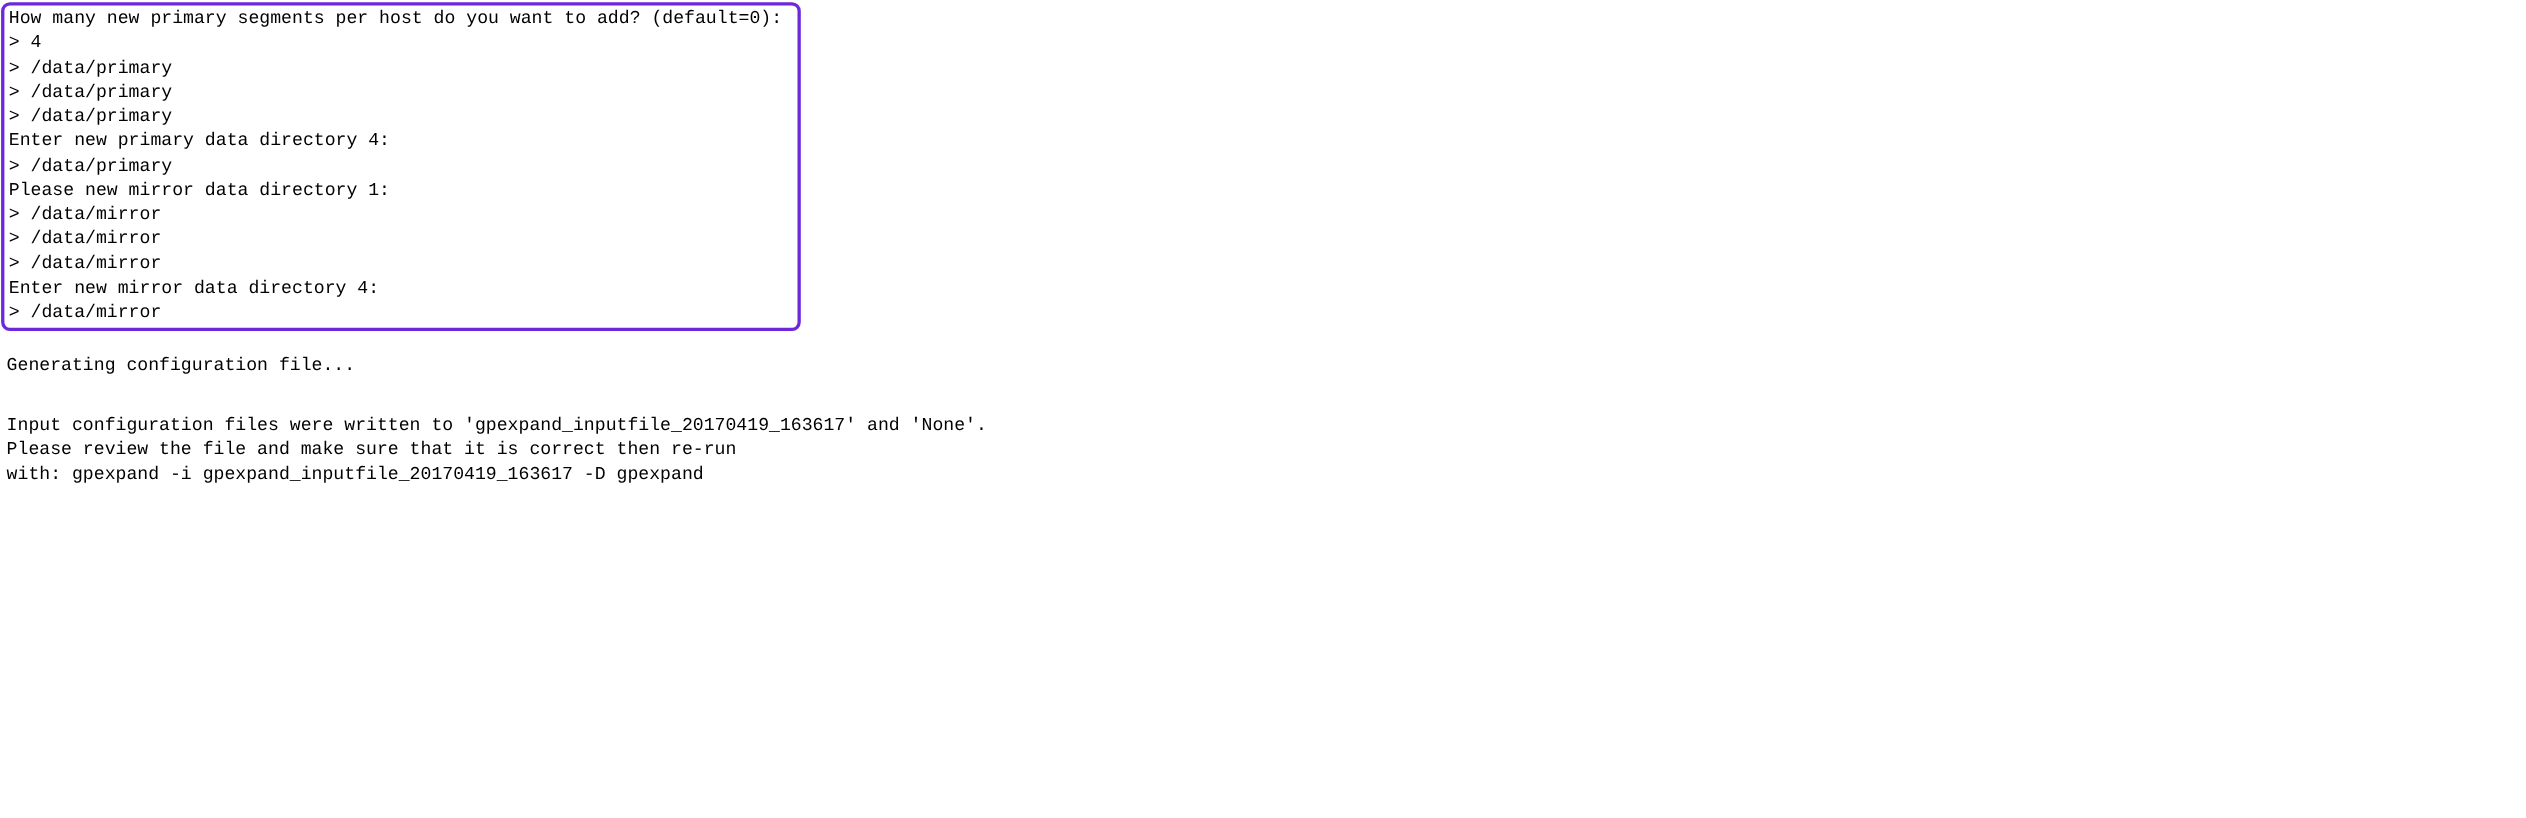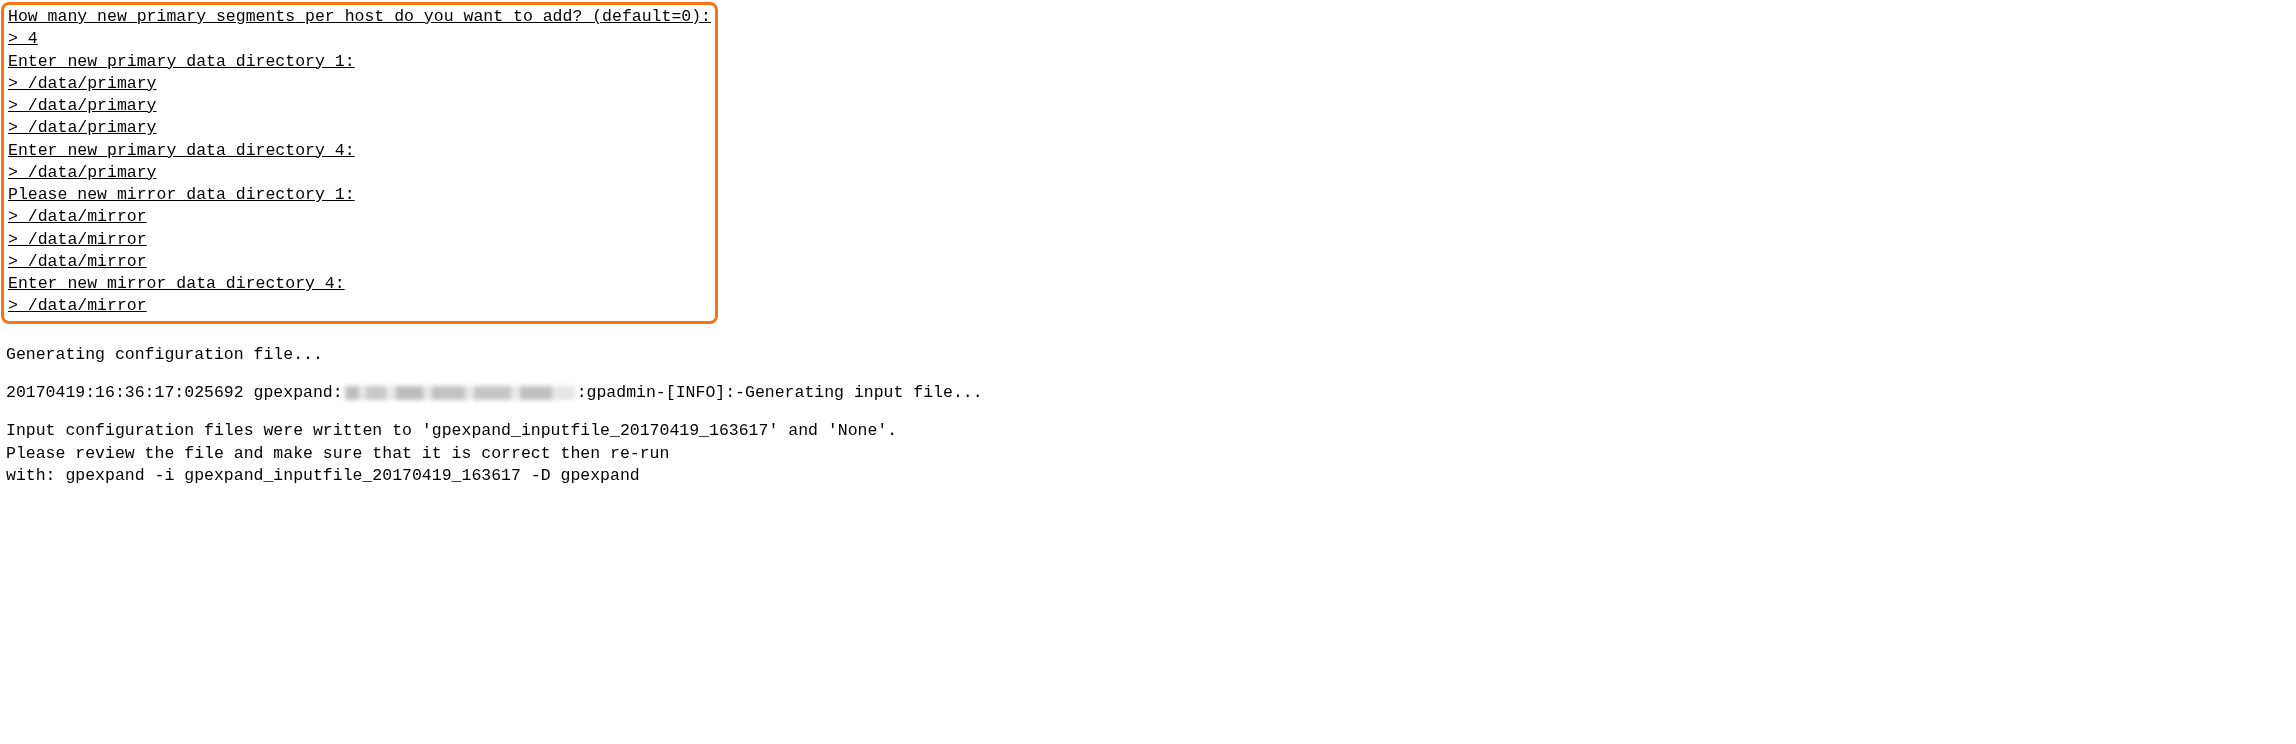--- a/index.html
+++ b/index.html
@@ -6,27 +6,26 @@
       margin: 0;
       padding: 0;
       font-family: "Andale Mono", "Courier New", monospace;
       font-size: 16.5px;
       line-height: 1.35;
       color: #000;
       background: #fff;
       width: 2296px;
     }
     .highlight-box {
-      border: 3px solid #f97316;
+      border: 3px solid #6d28d9;
       border-radius: 8px;
-      padding: 1px 2px 3px 2px;
+      padding: 1px 12px 3px 2px;
       margin: 2px 0 0 1px;
       display: inline-block;
       min-width: 690px;
-      text-decoration: underline;
     }
     .term-line {
       white-space: pre;
       margin: 0;
       padding: 0 2px;
     }
     .spacer {
       height: 16px;
     }
     .log-section {
@@ -51,38 +50,36 @@
     }
   </style>
 </head>
 <body>
 
 
 
 <div class="highlight-box">
   <div class="term-line">How many new primary segments per host do you want to add? (default=0):</div>
   <div class="term-line">&gt; 4</div>
-  <div class="term-line">Enter new primary data directory 1:</div>
   <div class="term-line">&gt; /data/primary</div>
   <div class="term-line">&gt; /data/primary</div>
   <div class="term-line">&gt; /data/primary</div>
   <div class="term-line">Enter new primary data directory 4:</div>
   <div class="term-line">&gt; /data/primary</div>
   <div class="term-line">Please new mirror data directory 1:</div>
   <div class="term-line">&gt; /data/mirror</div>
   <div class="term-line">&gt; /data/mirror</div>
   <div class="term-line">&gt; /data/mirror</div>
   <div class="term-line">Enter new mirror data directory 4:</div>
   <div class="term-line">&gt; /data/mirror</div>
 </div>
 
 <div class="log-section">
   <div class="term-line">Generating configuration file...</div>
   <div class="spacer"></div>
-  <div class="term-line"><span>20170419:16:36:17:025692 gpexpand:</span><span class="blur"></span><span>:gpadmin-[INFO]:-Generating input file...</span></div>
   <div class="spacer"></div>
   <div class="term-line">Input configuration files were written to 'gpexpand_inputfile_20170419_163617' and 'None'.</div>
   <div class="term-line">Please review the file and make sure that it is correct then re-run</div>
   <div class="term-line">with: gpexpand -i gpexpand_inputfile_20170419_163617 -D gpexpand</div>
 </div>
 
 
 
 
 </body></html>

